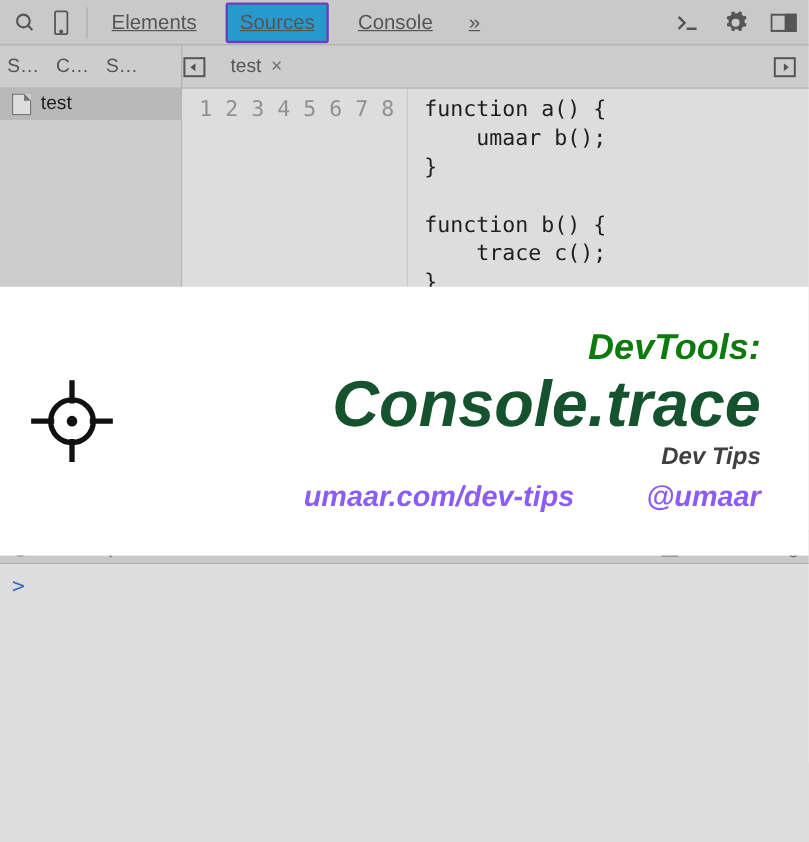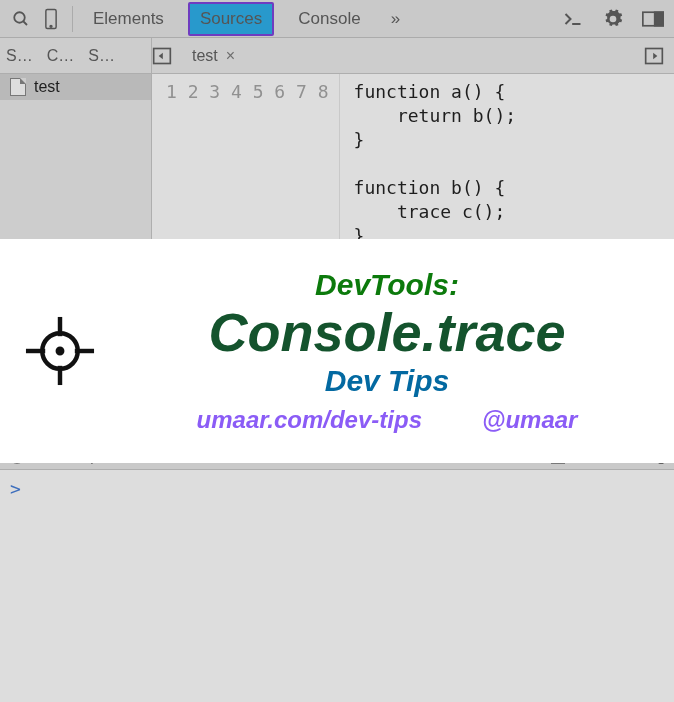--- a/index.html
+++ b/index.html
@@ -39,20 +39,21 @@
 .toolbar .tabs {
   display: flex;
   align-items: center;
   gap: 18px;
   margin-left: 8px;
 }
 .toolbar .tab {
   padding: 6px 6px;
   cursor: pointer;
   white-space: nowrap;
+  text-decoration: underline;
 }
 .toolbar .tab.active {
   background: #0ea5e9;
   border: 2px solid #6d28d9;
   border-radius: 2px;
   padding: 5px 10px;
 }
 .toolbar .right {
   margin-left: auto;
   display: flex;
@@ -204,44 +205,44 @@
   display: flex;
   align-items: center;
 }
 .overlay .target {
   width: 120px;
   display: flex;
   justify-content: center;
 }
 .overlay .content {
   flex: 1;
-  text-align: center;
-  padding-right: 20px;
+  text-align: right;
+  padding-right: 40px;
 }
 .ov-line1 {
   font-family: "Helvetica Neue", Arial, sans-serif;
   font-size: 30px;
   font-weight: 700;
   color: #0c7a0c;
   font-style: italic;
 }
 .ov-line2 {
   font-family: "Helvetica Neue", Arial, sans-serif;
   font-size: 54px;
   font-weight: 800;
   color: #14532d;
   font-style: italic;
   line-height: 1.05;
   margin-top: 2px;
 }
 .ov-line3 {
   font-family: "Helvetica Neue", Arial, sans-serif;
-  font-size: 30px;
+  font-size: 20px;
   font-weight: 700;
-  color: #0369a1;
+  color: #404040;
   font-style: italic;
   margin-top: 4px;
 }
 .ov-links {
   margin-top: 8px;
   font-family: "Helvetica Neue", Arial, sans-serif;
   font-size: 24px;
   font-weight: 600;
   font-style: italic;
   color: #8b5cf6;
@@ -329,21 +330,21 @@
     <div class="gutter">
 1
 2
 3
 4
 5
 6
 7
 8</div>
     <div class="code"><span>function a() {</span>
-<span>    return b();</span>
+<span>    umaar b();</span>
 <span>}</span>
 <span></span>
 <span>function b() {</span>
 <span>    trace c();</span>
 <span>}</span>
 <span></span></div>
   </div>
 </div>
 
 <div class="console-bar">

